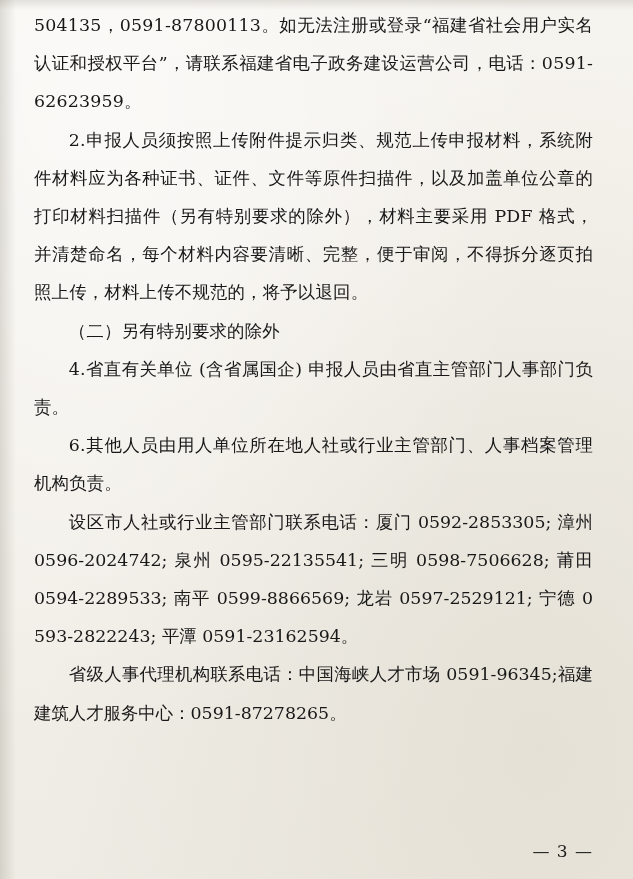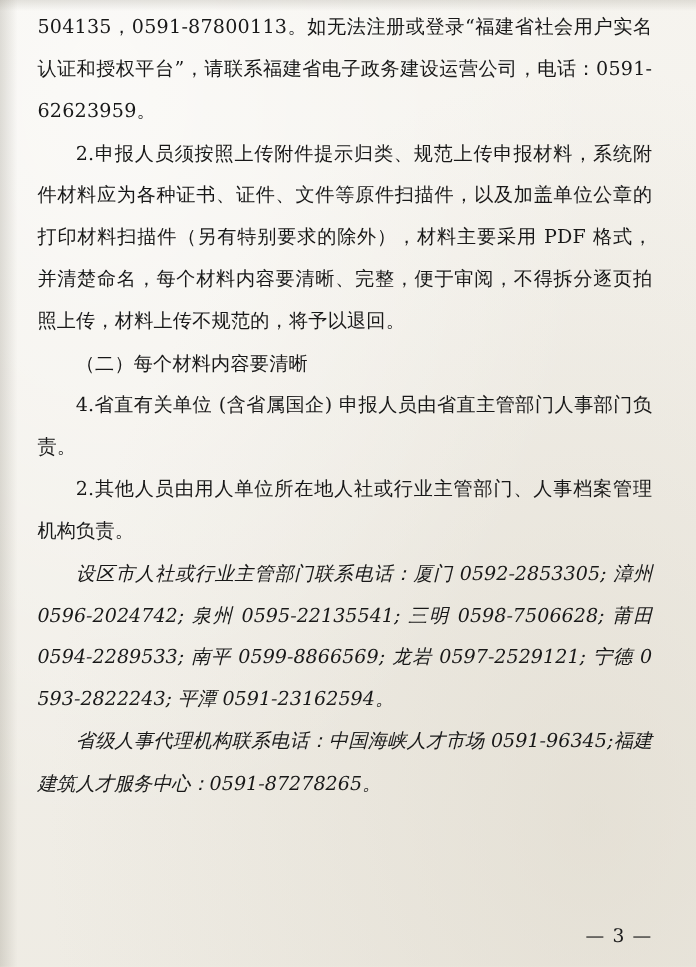--- a/index.html
+++ b/index.html
@@ -44,21 +44,20 @@
     letter-spacing: 0.2px;
     text-align: justify;
     text-justify: inter-ideograph;
     word-break: break-all;
   }
   p.indent {
     text-indent: 2em;
   }
   .tight {
     letter-spacing: 0px;
-    font-style: italic;
   }
   .pagenum {
     position: absolute;
     right: 40px;
     bottom: 18px;
     font-size: 17px;
     color: #1c1c1c;
     letter-spacing: 1px;
     z-index: 3;
   }
@@ -80,21 +79,21 @@
 </head>
 <body>
 
 <div class="page">
   <div class="edge-shadow-left"></div>
   <div class="edge-shadow-top"></div>
 
   <div class="content">
     <p>504135，0591-87800113。如无法注册或登录“福建省社会用户实名认证和授权平台”，请联系福建省电子政务建设运营公司，电话：0591-62623959。</p>
     <p class="indent">2.申报人员须按照上传附件提示归类、规范上传申报材料，系统附件材料应为各种证书、证件、文件等原件扫描件，以及加盖单位公章的打印材料扫描件（另有特别要求的除外），材料主要采用 PDF 格式，并清楚命名，每个材料内容要清晰、完整，便于审阅，不得拆分逐页拍照上传，材料上传不规范的，将予以退回。</p>
-    <p class="indent">（二）每个材料内容要清晰</p>
+    <p class="indent">（二）另有特别要求的除外</p>
     <p class="indent">4.省直有关单位 (含省属国企) 申报人员由省直主管部门人事部门负责。</p>
-    <p class="indent">2.其他人员由用人单位所在地人社或行业主管部门、人事档案管理机构负责。</p>
+    <p class="indent">6.其他人员由用人单位所在地人社或行业主管部门、人事档案管理机构负责。</p>
     <p class="indent tight">设区市人社或行业主管部门联系电话：厦门 0592-2853305; 漳州 0596-2024742; 泉州 0595-22135541; 三明 0598-7506628; 莆田 0594-2289533; 南平 0599-8866569; 龙岩 0597-2529121; 宁德 0593-2822243; 平潭 0591-23162594。</p>
     <p class="indent tight">省级人事代理机构联系电话：中国海峡人才市场 0591-96345;福建建筑人才服务中心：0591-87278265。</p>
   </div>
 
   <div class="pagenum">— 3 —</div>
 </div>
 
 </body></html>

